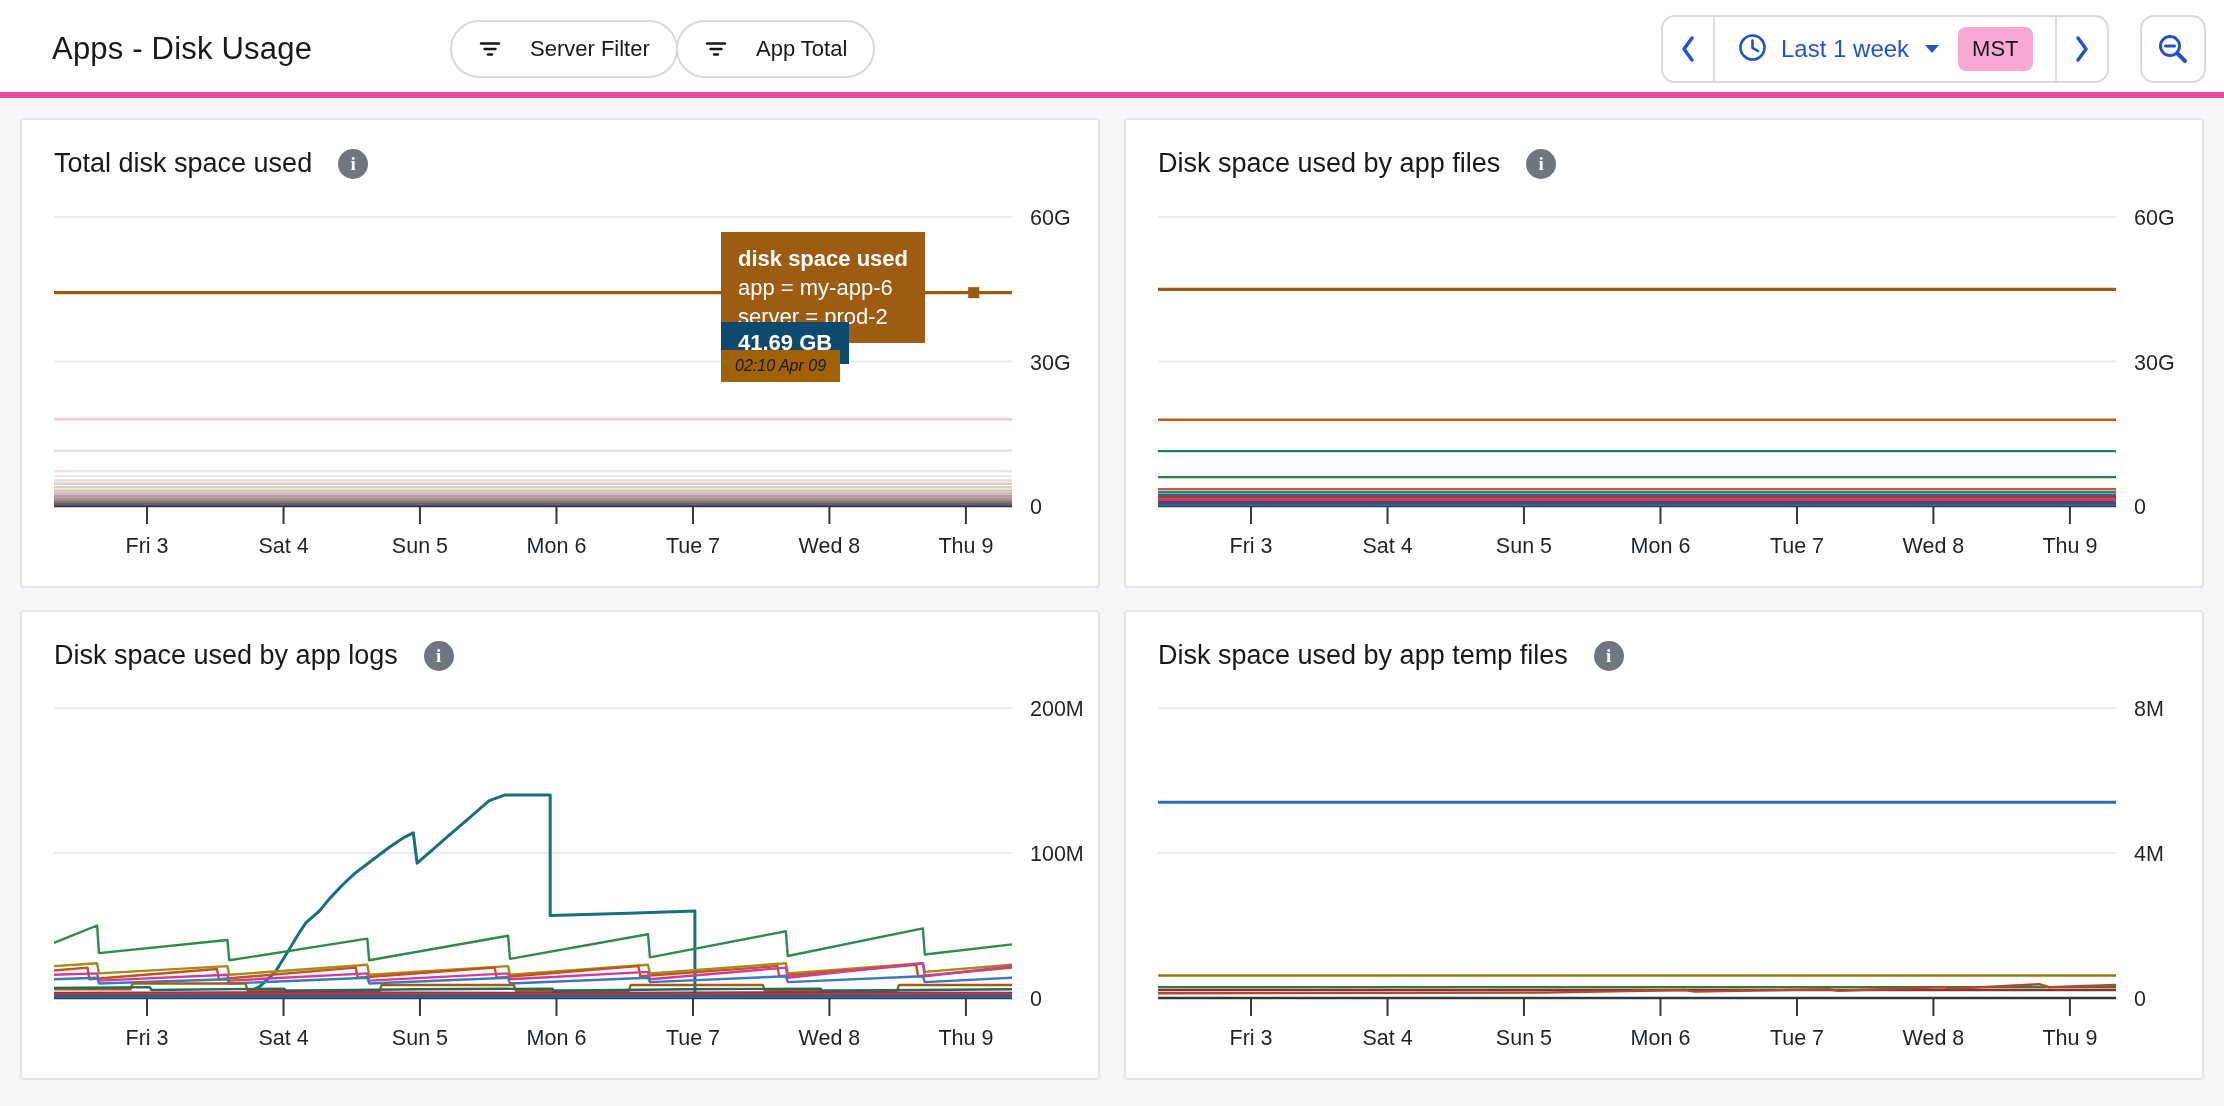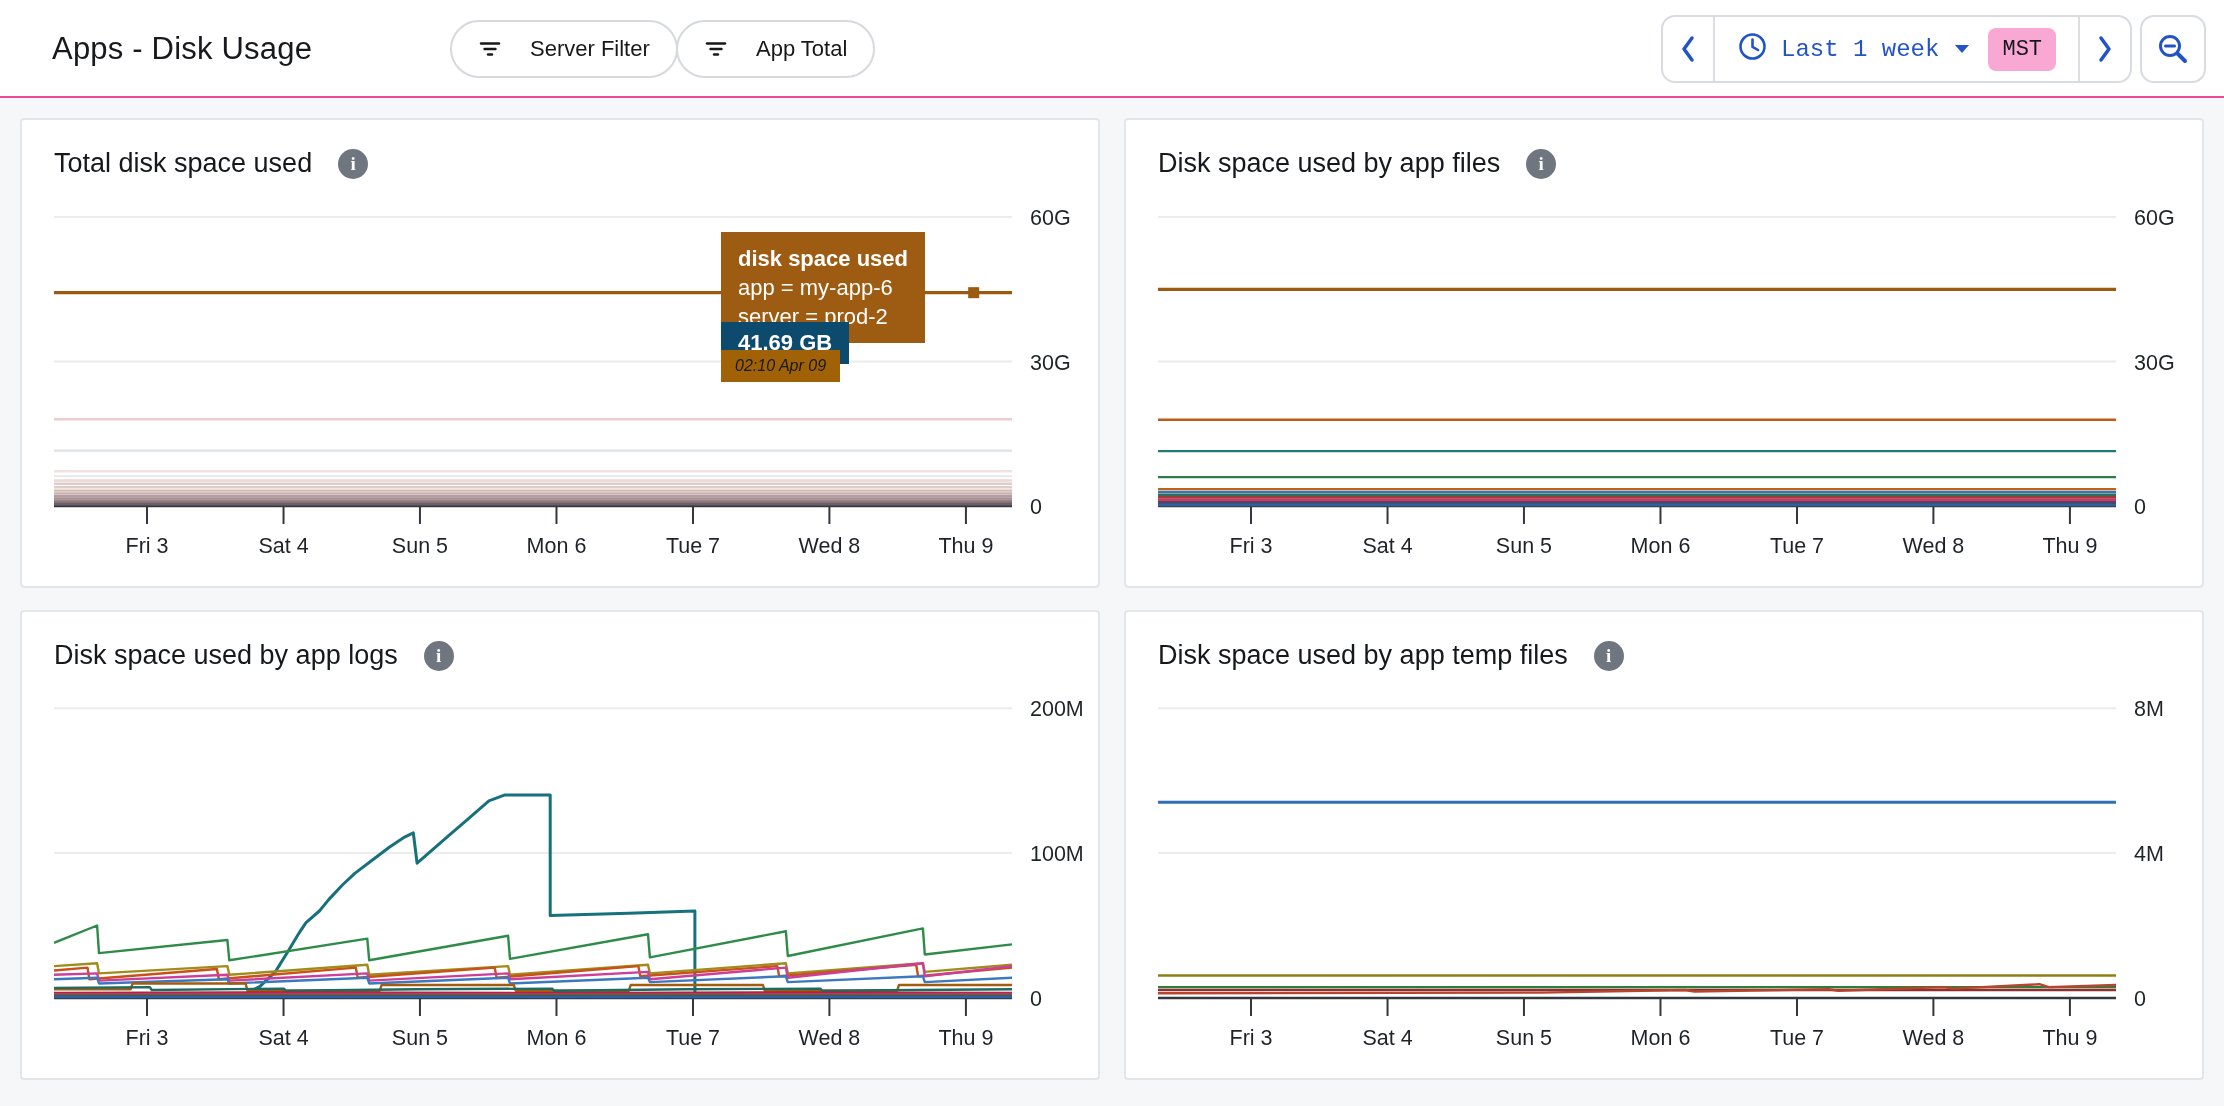--- a/index.html
+++ b/index.html
@@ -1,26 +1,26 @@
 <!DOCTYPE html>
 <html><head>
 <meta charset="utf-8">
 <style>
   * { margin:0; padding:0; box-sizing:border-box; }
   html,body { width:2224px; height:1106px; background:#f6f7f9; font-family:"Liberation Sans", sans-serif; overflow:hidden; }
 
   
-  .header { position:absolute; left:0; top:0; width:2224px; height:98px; background:#ffffff; border-bottom:2px solid #ec4899; }
+  .header { position:absolute; left:0; top:0; width:2224px; height:98px; background:#ffffff; border-bottom:6px solid #ec4899; }
   .app-title { position:absolute; left:52px; top:0; height:98px; display:flex; align-items:center; font-size:31px; font-weight:500; color:#17191c; letter-spacing:.2px; }
   .pill-btn { position:absolute; top:20px; height:58px; border:2px solid #d6d9dd; border-radius:29px; background:#fff; display:flex; align-items:center; gap:28px; padding:0 26px; font-size:22px; color:#16181a; cursor:pointer; }
   .pill-btn svg { display:block; }
   #server-filter { left:450px; }
   #app-filter { left:676px; }
 
-  .time-group { position:absolute; left:1661px; top:15px; height:68px; background:#fff; border:2px solid #d8dbdf; border-radius:14px; display:flex; align-items:stretch;font-family:Liberation Mono, monospace; }
+  .time-group { position:absolute; left:1661px; top:15px; height:68px; background:#fff; border:2px solid #d8dbdf; border-radius:14px; display:flex; align-items:stretch; }
   .tg-cell { display:flex; align-items:center; justify-content:center; cursor:pointer; }
   .tg-chev { width:50px; }
   .tg-div { width:2px; background:#dcdee2; }
   .tg-mid { padding:0 22px; gap:13px; }
   .tg-label { font-size:24px; font-weight:500; color:#2254c5; white-space:nowrap; }
   .caret-down { width:0; height:0; border-left:7px solid transparent; border-right:7px solid transparent; border-top:8px solid #2254c5; margin-left:3px; }
   .tz-chip { background:#f9a8d4; border-radius:8px; padding:9px 14px; font-size:22px; color:#15181c; margin-left:6px; }
   .search-btn { position:absolute; left:2140px; top:15px; width:66px; height:68px; background:#fff; border:2px solid #d8dbdf; border-radius:14px; display:flex; align-items:center; justify-content:center; cursor:pointer; }
 
   

